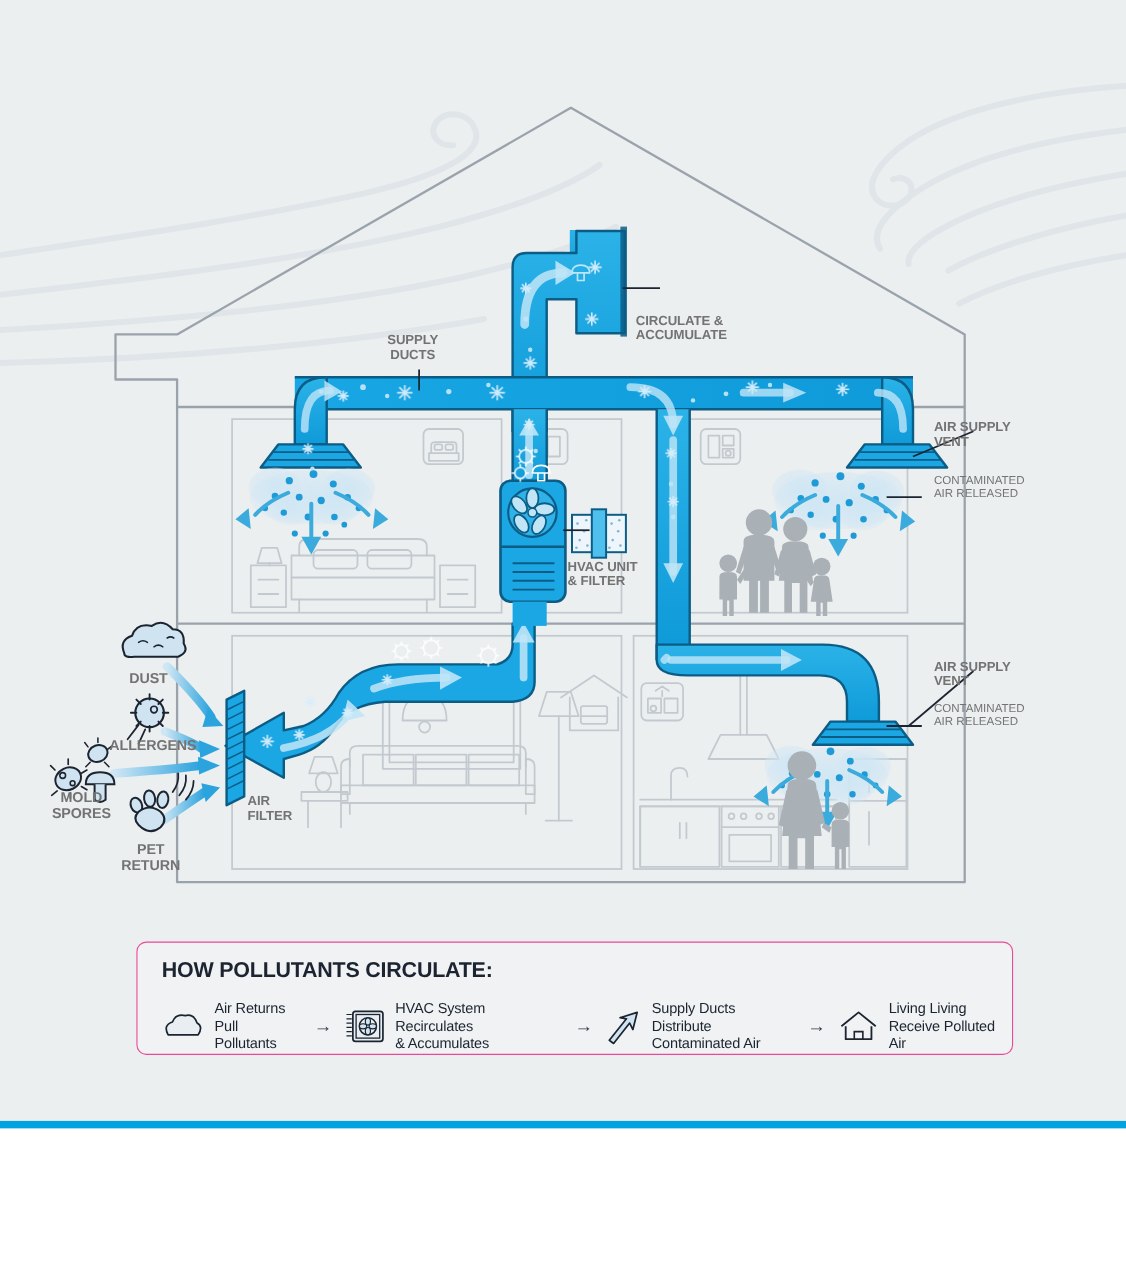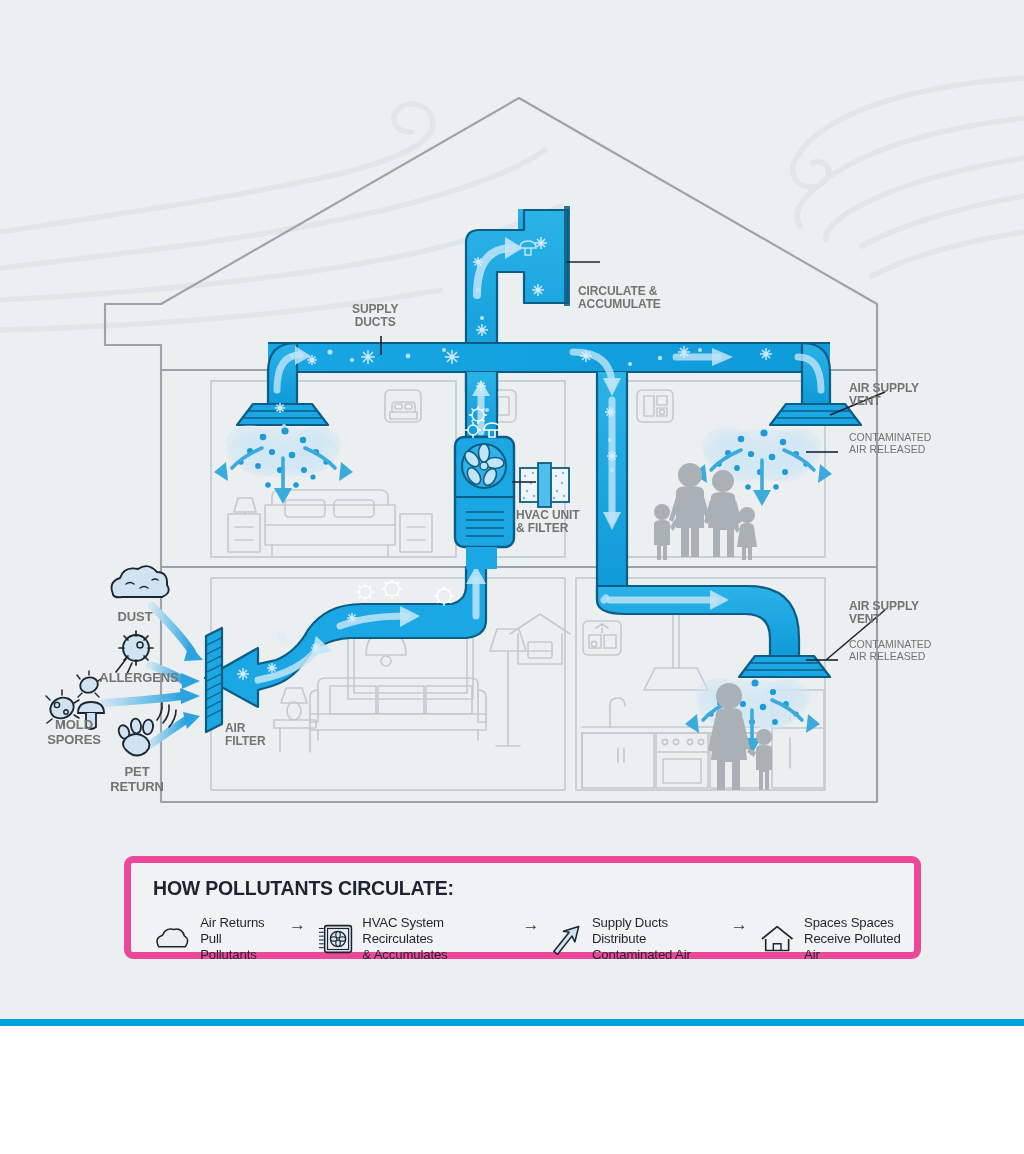--- a/index.html
+++ b/index.html
@@ -26,28 +26,28 @@
     white-space:pre-line;
     letter-spacing:-0.1px;
   }
   .lbl.cap{font-size:12px;font-weight:bold;}
   .lbl.cap-sm{font-size:10.5px;font-weight:normal;letter-spacing:0px;}
   .lbl.cap-pol{font-size:13px;font-weight:bold;text-align:center;}
 
   
   #legendbox{
     position:absolute;left:124px;top:856px;width:797px;height:103px;
-    border:7px solid #ec4899;border-radius:9px;background:rgba(255,255,255,0.22);
+    border:1px solid #ec4899;border-radius:9px;background:rgba(255,255,255,0.22);
     box-sizing:border-box;
   }
   #legend-title{
     position:absolute;left:22px;top:14px;
     font-size:19.5px;font-weight:bold;color:#1b2430;letter-spacing:-0.2px;
   }
-  #legend-row{position:absolute;left:22px;top:52px;display:flex;gap:0px;}
+  #legend-row{position:absolute;left:22px;top:52px;display:flex;align-items:center;gap:0px;}
   .lg-item{display:flex;align-items:center;gap:9px;}
   .lg-text{font-size:13.2px;color:#1b2430;line-height:1.22;white-space:pre-line;letter-spacing:-0.15px;}
   .lg-arrow{font-size:17px;color:#2b3a47;padding:0 11px;}
 </style>
 </head>
 <body>
 
 <div id="root">
 
   <div id="canvas">
@@ -791,21 +791,21 @@
 Contaminated Air</div>
         </div>
         <div class="lg-arrow">→</div>
 
         <div class="lg-item">
           <svg width="38" height="32" viewBox="0 0 38 32">
             <path d="M 3 16 L 19 3 L 35 16" fill="none" stroke="#1b2430" stroke-width="1.7" stroke-linejoin="round"></path>
             <path d="M 7 16 L 7 28 L 31 28 L 31 16" fill="none" stroke="#1b2430" stroke-width="1.7" stroke-linejoin="round"></path>
             <path d="M 15 28 L 15 21 L 23 21 L 23 28" fill="none" stroke="#1b2430" stroke-width="1.5"></path>
           </svg>
-          <div class="lg-text">Spaces Spaces
+          <div class="lg-text">Living Living
 Receive Polluted Air</div>
         </div>
 
       </div>
     </div>
   </div>
 
   <div id="accentbar"></div>
   <div id="footer">
     

